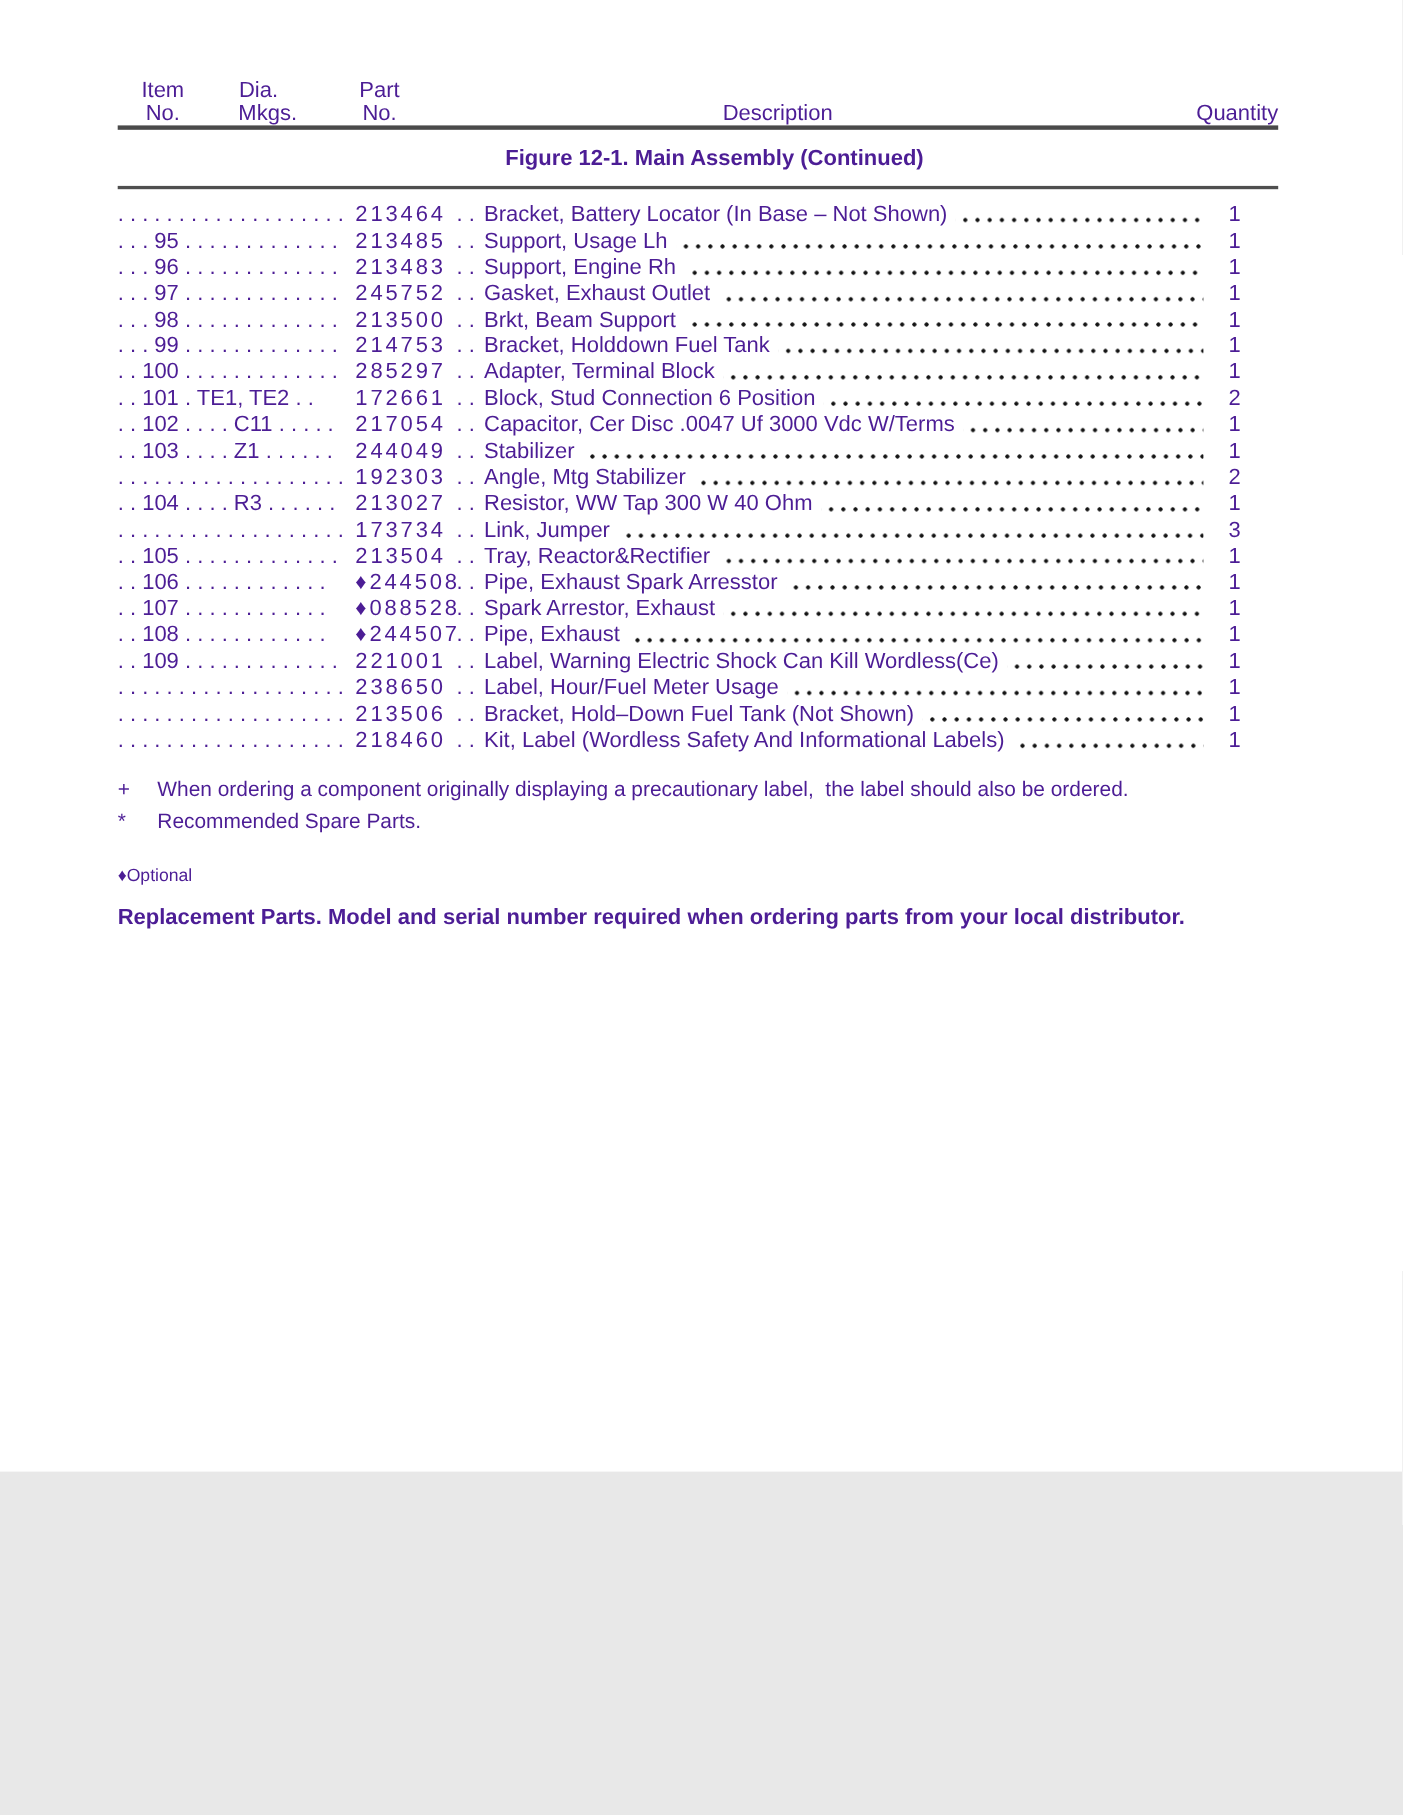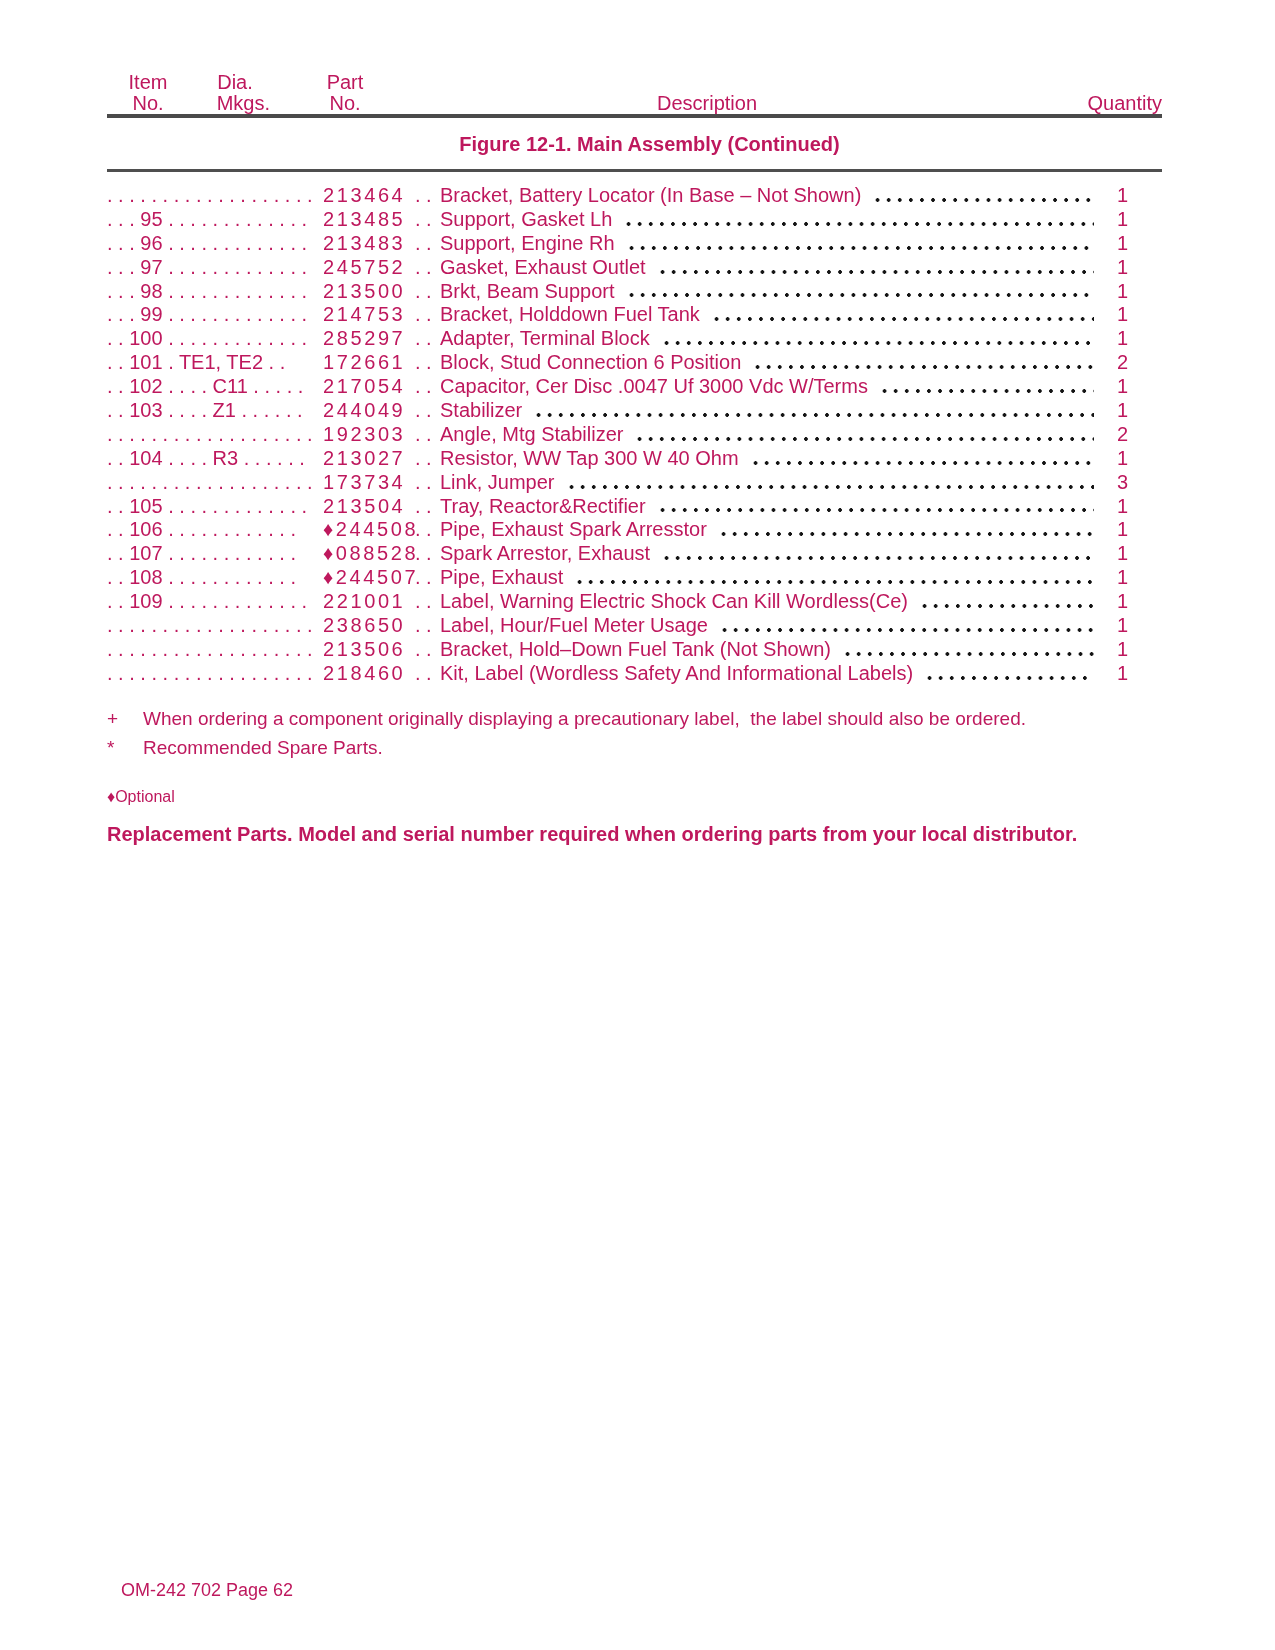--- a/index.html
+++ b/index.html
@@ -1,21 +1,21 @@
 <!DOCTYPE html>
 <html><head>
 <meta charset="utf-8">
 <style>
   html,body{margin:0;padding:0;background:#e8e8e8;}
   .page{
     position:relative;
-    width:1275px;height:1650px;
+    width:1275px;height:1338px;
     background:#ffffff;
     font-family:"Liberation Sans","DejaVu Sans",sans-serif;
-    color:#be185d;
+    color:#4c1d95;
     overflow:hidden;
   }
   .abs{position:absolute;}
   
   .colhead{font-size:20px;line-height:22px;text-align:center;white-space:nowrap;}
   .head-item1{left:107px;top:71px;width:82px;}
   .head-item2{left:107px;top:92px;width:82px;}
   .head-dia1{left:190px;top:71px;width:90px;}
   .head-dia2{left:180px;top:92px;width:90px;text-align:right;}
   .head-part1{left:300px;top:71px;width:90px;}
@@ -80,21 +80,21 @@
         <span class="part">213464</span>
         <span class="sep">. .</span>
         <span class="desc">Bracket, Battery Locator (In Base – Not Shown)</span>
         <span class="leader"></span>
         <span class="qty">1</span>
       </div>
       <div class="row">
         <span class="lead">. . . 95 . . . . . . . . . . . . .</span>
         <span class="part">213485</span>
         <span class="sep">. .</span>
-        <span class="desc">Support, Gasket Lh</span>
+        <span class="desc">Support, Usage Lh</span>
         <span class="leader"></span>
         <span class="qty">1</span>
       </div>
       <div class="row">
         <span class="lead">. . . 96 . . . . . . . . . . . . .</span>
         <span class="part">213483</span>
         <span class="sep">. .</span>
         <span class="desc">Support, Engine Rh</span>
         <span class="leader"></span>
         <span class="qty">1</span>

